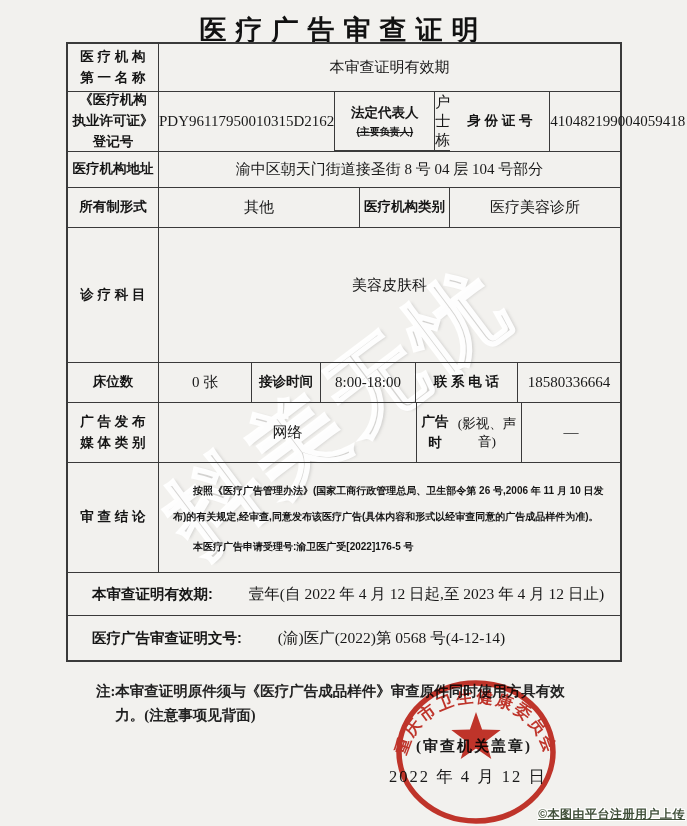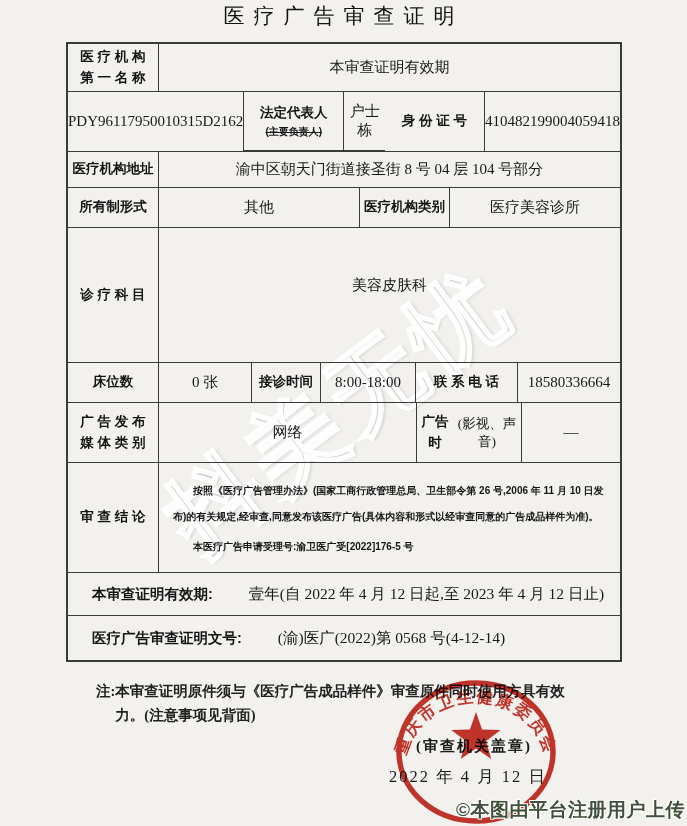--- a/index.html
+++ b/index.html
@@ -2,22 +2,22 @@
 <html><head>
 <meta charset="utf-8">
 <style>
   * { margin:0; padding:0; box-sizing:border-box; }
   body { background:#888; font-family:"Liberation Sans",sans-serif; }
   .sheet {
     position:relative; width:687px; height:826px; margin:0 auto;
     background:#f2f1ee; color:#1c1c1c; overflow:hidden;
   }
   .title {
-    position:absolute; top:2px; left:0; width:100%;
-    text-align:center; font-size:21px; font-weight:normal; letter-spacing:9px;
+    position:absolute; top:12px; left:0; width:100%;
+    text-align:center; font-size:27px; font-weight:bold; letter-spacing:9px;
     color:#111;
   }
   .cert-table {
     position:absolute; left:66px; top:42px; width:556px;
     border:2px solid #3a3a3a; display:flex; flex-direction:column;
   }
   .row { display:flex; border-bottom:1px solid #3a3a3a; }
   .row:last-child { border-bottom:none; }
   .cell {
     border-right:1px solid #3a3a3a;
@@ -70,42 +70,46 @@
     position:absolute; left:378px; top:766px; width:180px; text-align:center;
     font-family:"Liberation Serif","DejaVu Serif",serif; font-size:16.5px;
     letter-spacing:2px; color:#1a1a1a;
   }
   .stamp-svg {
     position:absolute; left:378px; top:660px; width:196px; height:166px;
     mix-blend-mode:multiply; opacity:0.93; pointer-events:none;
   }
   .footer-mark {
     position:absolute; right:2px; bottom:3px;
-    font-size:19px; font-weight:bold; color:#41503a; letter-spacing:0.5px;
+    font-size:12px; font-weight:bold; color:#41503a; letter-spacing:0.5px;
     text-shadow:-1px -1px 0 #fff, 1px -1px 0 #fff, -1px 1px 0 #fff, 1px 1px 0 #fff;
+    text-decoration:underline;
   }
 </style>
 </head>
 <body>
 
 <div class="sheet">
 
   <div class="title">医疗广告审查证明</div>
 
   <div class="watermark">抖美无忧</div>
 
   <div class="cert-table">
 
     <div class="row" style="height:48px">
       <div class="cell w-label lbl">医 疗 机 构
 第 一 名 称</div>
       <div class="cell val" style="flex:1">本审查证明有效期</div>
     </div>
 
     <div class="row" style="height:60px">
+      <div class="cell w-label lbl">《医疗机构
+执业许可证》
+登记号</div>
       <div class="cell val" style="flex:0 0 173px">PDY96117950010315D2162</div>
       <div class="subcol">
         <div class="subrow">
           <div class="cell" style="flex:0 0 100px; flex-direction:column; justify-content:center">
             <span class="lbl">法定代表人</span>
             <span class="lbl strike">(主要负责人)</span>
           </div>
           <div class="cell val" style="flex:1">户士栋</div>
         </div>
         <div class="subrow">

